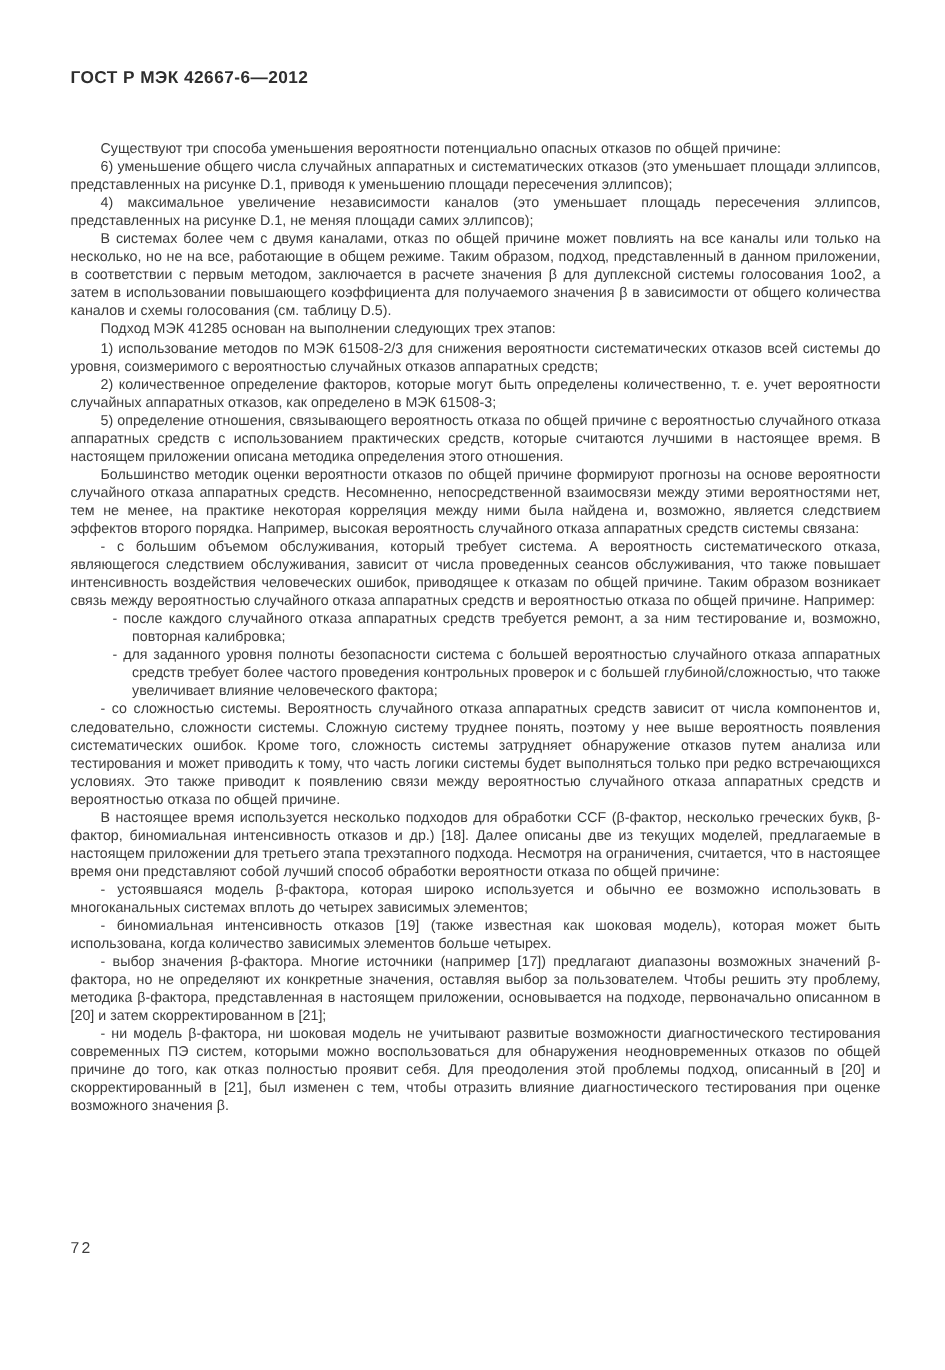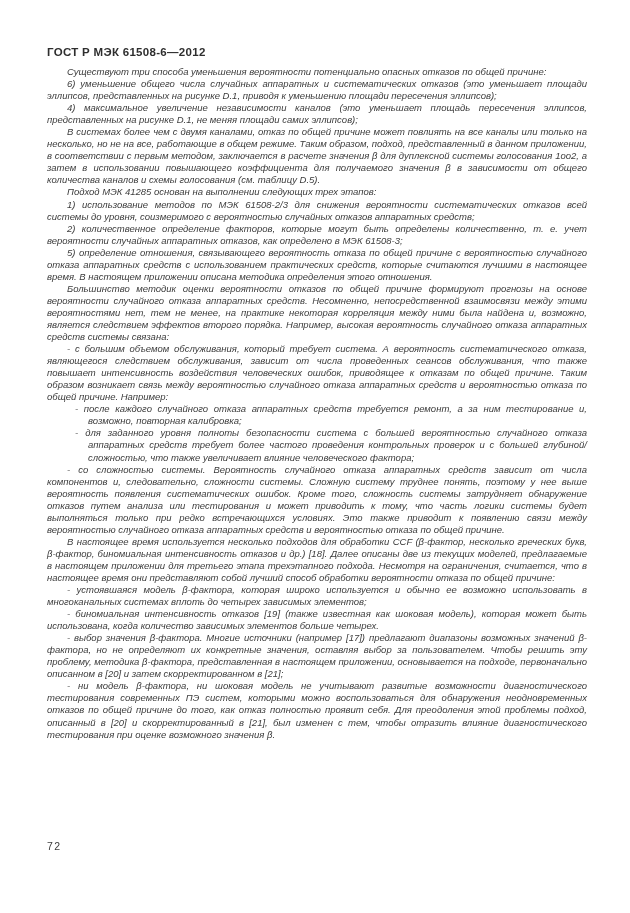--- a/index.html
+++ b/index.html
@@ -22,27 +22,26 @@
     top: 46px;
     font-size: 11.5px;
     font-weight: bold;
     color: #2e2e2e;
     letter-spacing: 0.3px;
     white-space: nowrap;
   }
   .doc-body {
     position: absolute;
     left: 47px;
-    top: 66px;
+    top: 94px;
     width: 540px;
     font-size: 9.5px;
     line-height: 12.05px;
     text-align: justify;
     color: #3c3c3c;
-    font-style: italic;
   }
   .para {
     margin: 0;
     padding: 0;
   }
   .para.indent {
     text-indent: 20px;
   }
   .para.heading {
     text-indent: 20px;
@@ -53,28 +52,27 @@
     padding-left: 41px;
     text-indent: -13px;
   }
   .doc-footer {
     position: absolute;
     left: 47px;
     top: 826px;
     font-size: 10.5px;
     letter-spacing: 1.5px;
     color: #3c3c3c;
-    margin-top: 14px;
   }
 </style>
 </head>
 <body>
 
 <div class="page">
-  <div class="doc-header">ГОСТ Р МЭК 61508-6—2012</div>
+  <div class="doc-header">ГОСТ Р МЭК 42667-6—2012</div>
 
   <div class="doc-body">
       <p class="para indent">Существуют три способа уменьшения вероятности потенциально опасных отказов по общей причине:</p>
       <p class="para indent">6) уменьшение общего числа случайных аппаратных и систематических отказов (это уменьшает площади эллипсов, представленных на рисунке D.1, приводя к уменьшению площади пересечения эллипсов);</p>
       <p class="para indent">4) максимальное увеличение независимости каналов (это уменьшает площадь пересечения эллипсов, представленных на рисунке D.1, не меняя площади самих эллипсов);</p>
       <p class="para indent">В системах более чем с двумя каналами, отказ по общей причине может повлиять на все каналы или только на несколько, но не на все, работающие в общем режиме. Таким образом, подход, представленный в данном приложении, в соответствии с первым методом, заключается в расчете значения β для дуплексной системы голосования 1оо2, а затем в использовании повышающего коэффициента для получаемого значения β в зависимости от общего количества каналов и схемы голосования (см. таблицу D.5).</p>
       <p class="para indent">Подход МЭК 41285 основан на выполнении следующих трех этапов:</p>
       <p class="para indent">1) использование методов по МЭК 61508-2/3 для снижения вероятности систематических отказов всей системы до уровня, соизмеримого с вероятностью случайных отказов аппаратных средств;</p>
       <p class="para indent">2) количественное определение факторов, которые могут быть определены количественно, т. е. учет вероятности случайных аппаратных отказов, как определено в МЭК 61508-3;</p>
       <p class="para indent">5) определение отношения, связывающего вероятность отказа по общей причине с вероятностью случайного отказа аппаратных средств с использованием практических средств, которые считаются лучшими в настоящее время. В настоящем приложении описана методика определения этого отношения.</p>

